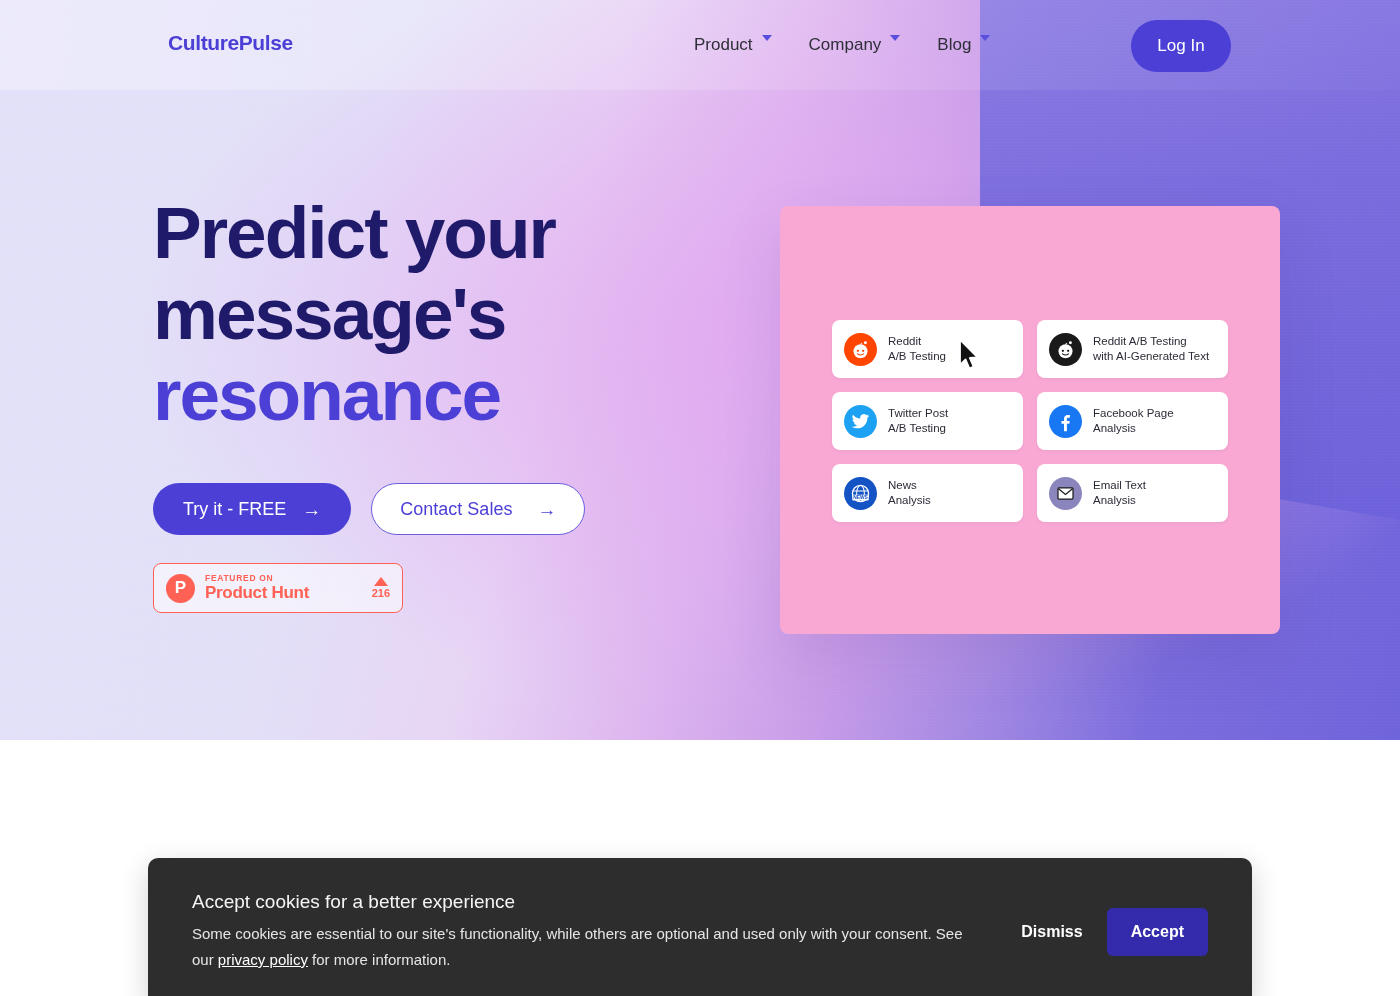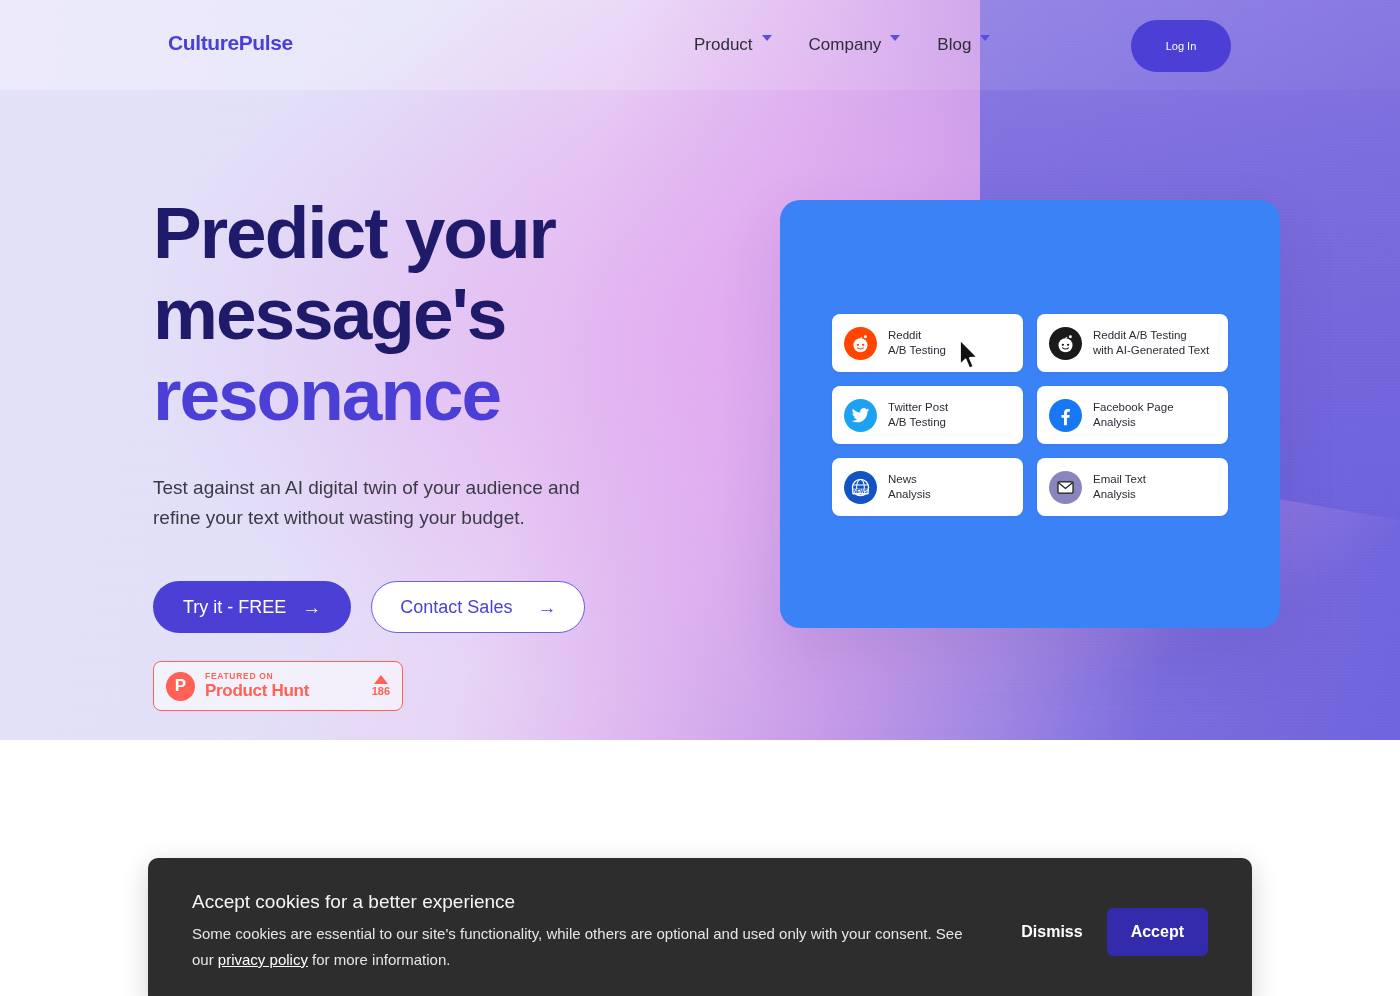--- a/index.html
+++ b/index.html
@@ -66,21 +66,21 @@
   }
   .nav-item .chev::after {
     content:""; position:absolute; left:0; top:0;
     border-left:5.5px solid transparent; border-right:5.5px solid transparent;
     border-top:6px solid #5a4ede;
   }
   .login-btn {
     position:absolute; left:1131px; top:20px;
     width:100px; height:52px; border-radius:26px;
     background:#4b3fd6; color:#fff; border:none;
-    font-size:11px; font-family:inherit; cursor:pointer;
+    font-size:17px; font-family:inherit; cursor:pointer;
     display:flex; align-items:center; justify-content:center;
   }
 
   
   .hero-left { position:absolute; left:153px; top:192px; width:560px; z-index:3; }
   h1.headline {
     font-size:73px; line-height:81px; font-weight:800;
     letter-spacing:-2.0px; color:#201a6b;
   }
   h1.headline .accent { color:#4b3fd6; }
@@ -121,22 +121,22 @@
   .ph-votes { text-align:center; flex:0 0 auto; padding-left:6px; }
   .ph-tri {
     width:0;height:0;margin:0 auto 1px;
     border-left:7px solid transparent; border-right:7px solid transparent;
     border-bottom:9px solid #ff6154;
   }
   .ph-count { font-size:11px; font-weight:700; color:#ff6154; }
 
   
   .panel {
-    position:absolute; left:780px; top:200px; width:500px; height:428px;
-    background:#3b82f6; border-radius:20px;
+    position:absolute; left:780px; top:206px; width:500px; height:428px;
+    background:#f9a8d4; border-radius:8px;
     box-shadow: 0 24px 60px rgba(70,50,140,0.14);
     z-index:4;
   }
   .panel-grid {
     position:absolute; left:52px; top:114px; width:396px;
     display:grid; grid-template-columns: 1fr 1fr; gap:14px 14px;
   }
   .tile {
     background:#fff; border-radius:8px; height:58px;
     display:flex; align-items:center; padding:0 12px; gap:11px;
@@ -202,42 +202,41 @@
     <button class="login-btn">Log In</button>
   </div>
 
   <div class="hero-left">
     <h1 class="headline">
       <span>Predict your</span><br>
       <span>message's</span><br>
       <span class="accent">resonance</span>
     </h1>
 
-    <p class="sub">Test against an AI digital twin of your audience and refine your text without wasting your budget.</p>
 
     <div class="cta-row">
       <button class="btn-primary">
         <span>Try it - FREE</span>
         <span class="arrow">→</span>
       </button>
       <button class="btn-secondary">
         <span>Contact Sales</span>
         <span class="arrow">→</span>
       </button>
     </div>
 
     <div class="ph-badge">
       <div class="ph-logo">P</div>
       <div class="ph-text">
         <div class="ph-small">FEATURED ON</div>
         <div class="ph-big">Product Hunt</div>
       </div>
       <div class="ph-votes">
         <div class="ph-tri"></div>
-        <div class="ph-count">186</div>
+        <div class="ph-count">216</div>
       </div>
     </div>
   </div>
 
   <div class="panel">
     <div class="panel-grid">
 
       <div class="tile">
         <span class="ico" style="background:#ff4500">
           <svg width="21" height="21" viewBox="0 0 24 24" fill="#fff" aria-hidden="true">

